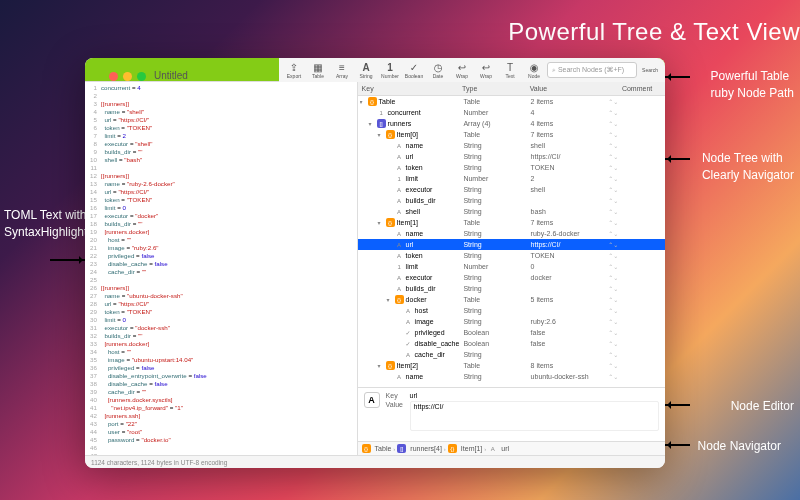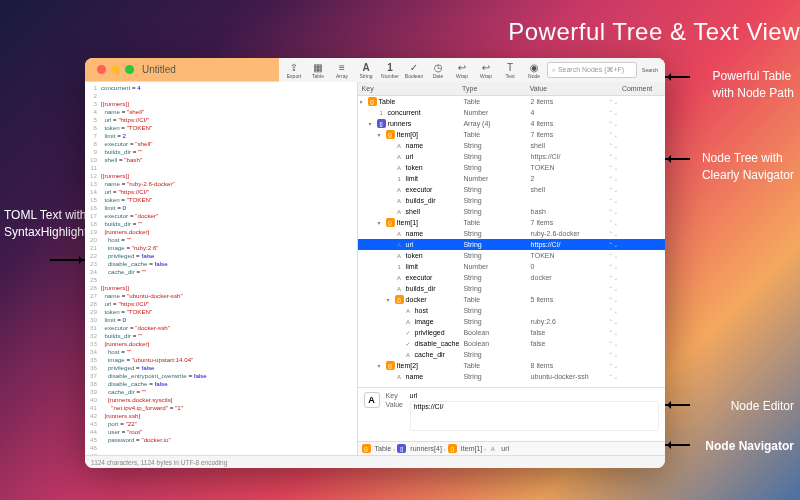--- a/index.html
+++ b/index.html
@@ -3,21 +3,21 @@
 <meta charset="utf-8">
 <style>
 * { margin: 0; padding: 0; box-sizing: border-box; font-family: -apple-system, BlinkMacSystemFont, "Helvetica Neue", sans-serif; }
 body { width: 800px; height: 500px; overflow: hidden; position: relative; background: linear-gradient(135deg, #1a1a3e 0%, #3d1a4a 20%, #c73866 45%, #e8475c 60%, #f5a85e 80%, #4a6fa5 100%); }
 .page-title { position: absolute; top: 18px; left: 0; right: 0; text-align: right; color: #fff; font-size: 24px; font-weight: 400; letter-spacing: 0.5px; }
 .annotation { position: absolute; color: #fff; font-size: 12px; line-height: 1.4; font-weight: 400; }
 .arrow { position: absolute; width: 60px; height: 2px; background: #000; }
 .arrow::after { content: ''; position: absolute; right: -1px; top: -3px; border: 4px solid transparent; border-left-color: #000; }
 .arrow.left::after { left: -1px; right: auto; border-left-color: transparent; border-right-color: #000; }
 .app-window { position: absolute; top: 58px; left: 85px; width: 580px; height: 410px; background: #f5f5f5; border-radius: 8px; box-shadow: 0 10px 40px rgba(0,0,0,0.4); overflow: hidden; display: flex; flex-direction: column; }
-.titlebar { height: 24px; background: #fdba74; display: flex; align-items: center; padding: 0 12px; border-bottom: 1px solid #ddd; flex-shrink: 0; }
+.titlebar { height: 24px; background: #84cc16; display: flex; align-items: flex-end; padding: 0 24px; border-bottom: 1px solid #ddd; flex-shrink: 0; }
 .traffic-lights { display: flex; gap: 5px; }
 .tl { width: 9px; height: 9px; border-radius: 50%; }
 .tl.red { background: #ff5f56; }
 .tl.yellow { background: #ffbd2e; }
 .tl.green { background: #27c93f; }
 .win-title { margin-left: 8px; font-size: 10px; color: #555; }
 .toolbar { position: absolute; top: 0; right: 0; height: 24px; display: flex; align-items: center; gap: 2px; padding: 0 4px; background: #f5f5f5; }
 .tool-btn { display: flex; flex-direction: column; align-items: center; justify-content: center; width: 22px; height: 22px; font-size: 7px; color: #555; cursor: pointer; }
 .tool-btn .ico { font-size: 10px; height: 11px; line-height: 11px; }
 .tool-btn .lbl { font-size: 5px; line-height: 6px; }
@@ -72,34 +72,34 @@
 <div class="page-title">Powerful Tree &amp; Text View</div>
 
 <div class="annotation" style="left:4px; top:207px;">
   <div>TOML Text with</div>
   <div>SyntaxHighlight</div>
 </div>
 <div class="arrow" style="left:50px; top:259px; width:36px;"></div>
 
 <div class="annotation" style="right:6px; top:68px; text-align:left;">
   <div>Powerful Table</div>
-  <div>with Node Path</div>
+  <div>ruby Node Path</div>
 </div>
 <div class="arrow left" style="right:110px; top:76px; width:26px;"></div>
 
 <div class="annotation" style="right:6px; top:150px; text-align:left;">
   <div>Node Tree with</div>
   <div>Clearly Navigator</div>
 </div>
 <div class="arrow left" style="right:110px; top:158px; width:26px;"></div>
 
 <div class="annotation" style="right:6px; top:398px;margin-left:24px;">Node Editor</div>
 <div class="arrow left" style="right:110px; top:404px; width:26px;"></div>
 
-<div class="annotation" style="right:6px; top:438px;font-weight:bold;">Node Navigator</div>
+<div class="annotation" style="right:19px; top:438px;">Node Navigator</div>
 <div class="arrow left" style="right:110px; top:444px; width:26px;"></div>
 
 <div class="app-window">
   <div class="titlebar">
     <div class="traffic-lights">
       <div class="tl red"></div>
       <div class="tl yellow"></div>
       <div class="tl green"></div>
     </div>
     <div class="win-title">Untitled</div>

